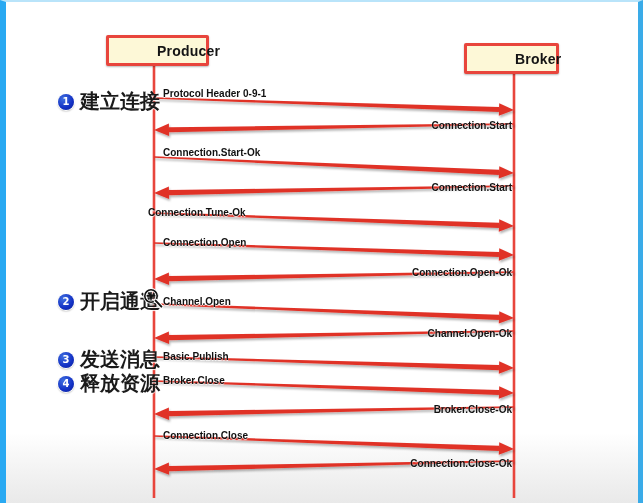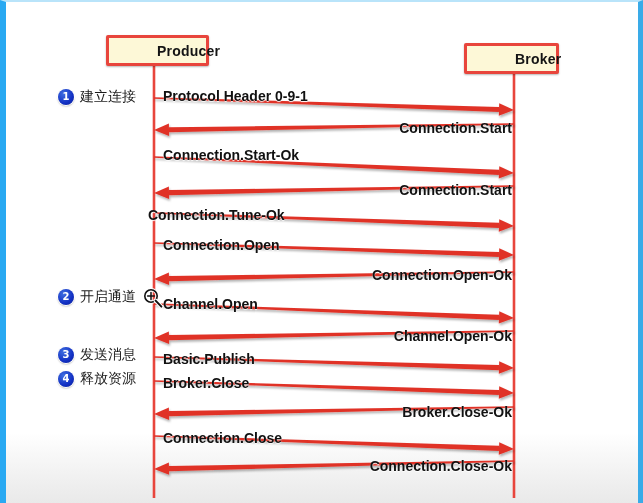--- a/index.html
+++ b/index.html
@@ -74,35 +74,35 @@
     border-radius: 50%;
     background: radial-gradient(circle at 35% 30%, #3f6fe0 0%, #1230c4 60%, #0b1f94 100%);
     box-shadow: 0 0 0 1px #ffffff, 0 1px 2px rgba(0,0,0,0.45);
     color: #ffffff;
     font-size: 10px;
     font-weight: bold;
     line-height: 16px;
     text-align: center;
   }
   .phase-text {
-    font-size: 14px;
-    font-weight: normal;
+    font-size: 20px;
+    font-weight: bold;
     color: #1a1a1a;
     text-shadow: 0 1px 1px rgba(255,255,255,0.9);
   }
   #phase-1 { left: 52px; top: 86px; }
   #phase-2 { left: 52px; top: 286px; }
   #phase-3 { left: 52px; top: 344px; }
   #phase-4 { left: 52px; top: 368px; }
 
   
   .msg-label {
     position: absolute;
     font-family: "Liberation Sans", sans-serif;
-    font-size: 14px;
+    font-size: 10px;
     font-weight: bold;
     color: #111111;
     white-space: nowrap;
     text-shadow: 0 1px 1px rgba(255,255,255,0.95);
     text-align: center;
   }
   .msg-label.right-aligned { transform: translateX(-100%); }
 
   
   #magnifier-cursor {

